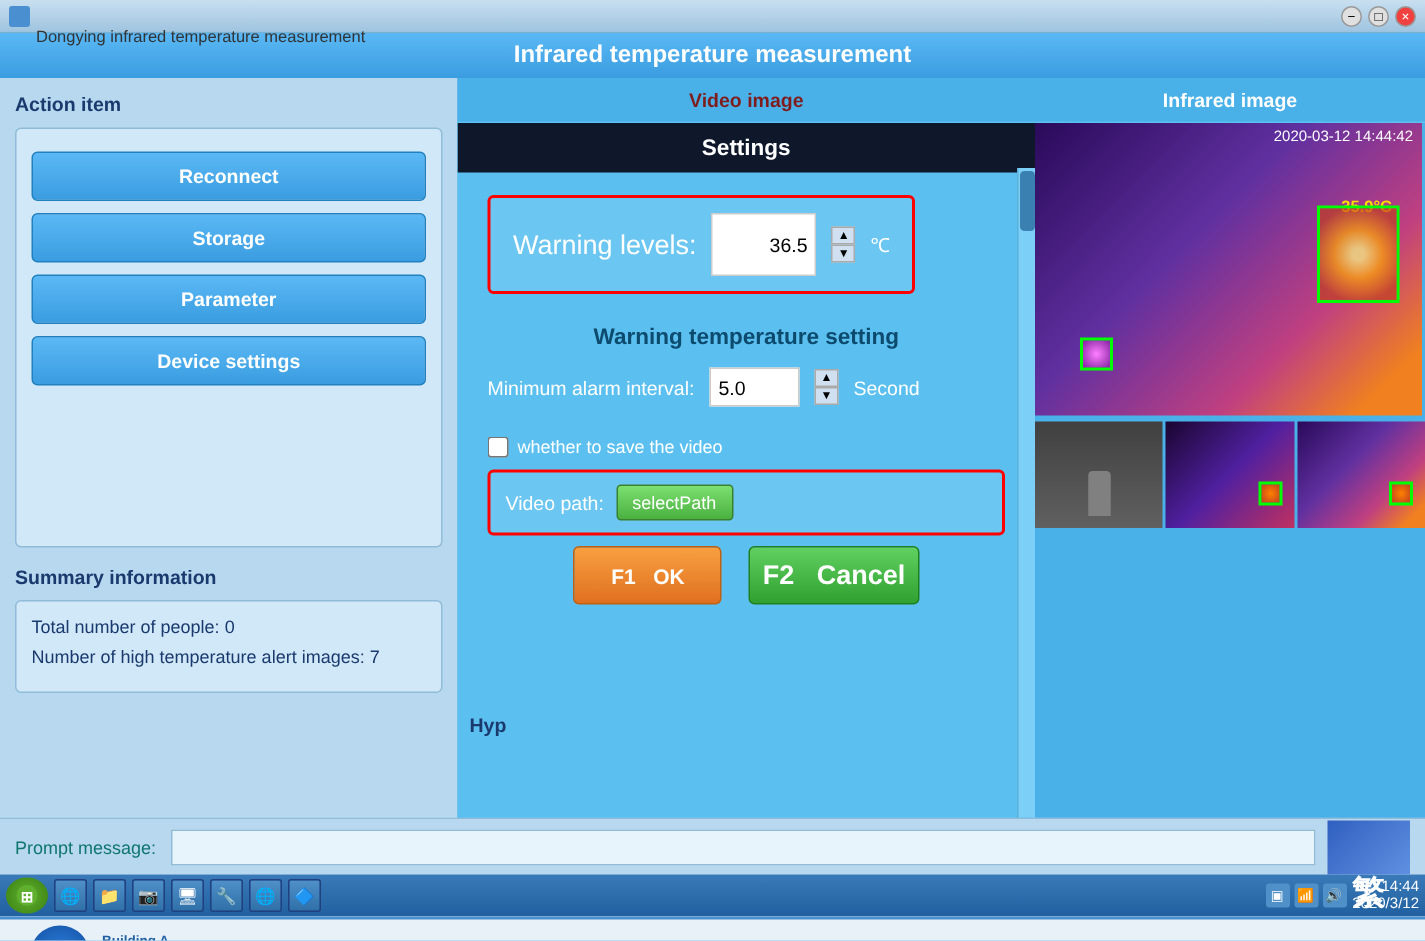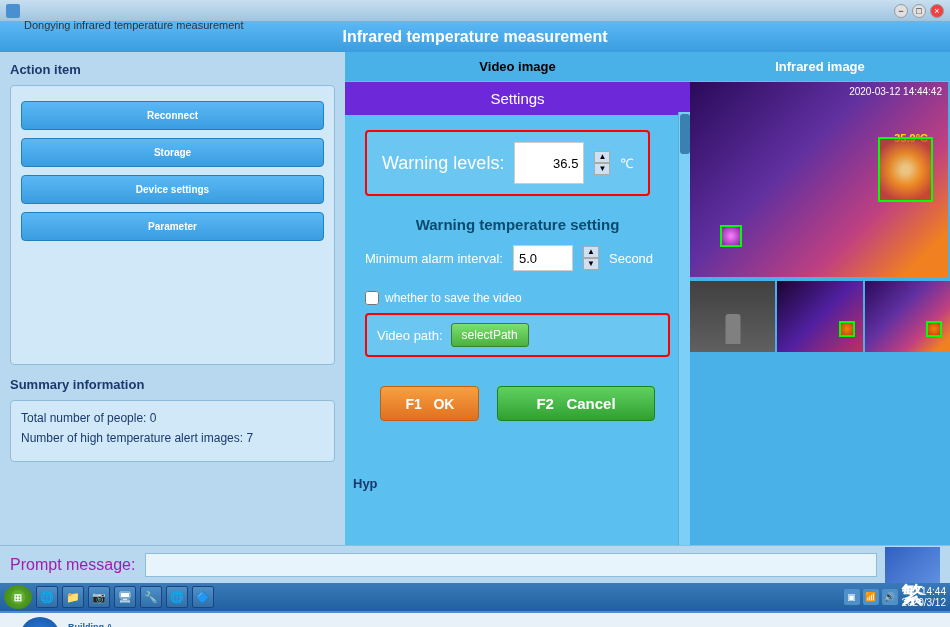--- a/index.html
+++ b/index.html
@@ -37,21 +37,21 @@
 
     
     .app-body {
       display: flex;
       height: calc(627px - 22px - 34px - 50px - 28px);
       background: #b8d8f0;
     }
 
     
     .left-panel {
-      width: 345px;
+      width: 305px;
       background: #b8d8f0;
       padding: 10px;
       flex-shrink: 0;
     }
 
     .section-title {
       font-size: 13px;
       font-weight: bold;
       color: #1a3a6e;
       margin-bottom: 8px;
@@ -67,21 +67,21 @@
       gap: 8px;
       margin-bottom: 12px;
       min-height: 280px;
     }
 
     .action-btn {
       background: linear-gradient(to bottom, #5bb8f5, #3a9de0);
       border: 1px solid #2080c0;
       border-radius: 4px;
       color: white;
-      font-size: 10px;
+      font-size: 13px;
       font-weight: bold;
       padding: 8px 20px;
       cursor: pointer;
       text-align: center;
       width: 100%;
     }
 
     .summary-box {
       background: #d0e8f8;
       border: 1px solid #90bcd8;
@@ -106,21 +106,21 @@
 
     .panel-top-row {
       display: flex;
       height: 30px;
       background: #4ab0e8;
     }
 
     .video-label {
       flex: 1;
       text-align: center;
-      color: #000000;
+      color: #7f1d1d;
       font-size: 13px;
       font-weight: bold;
       line-height: 30px;
       border-bottom: 1px solid #5cc0f0;
     }
 
     .infrared-label {
       width: 260px;
       text-align: center;
       color: white;
@@ -141,23 +141,23 @@
       background: #5bc0f0;
       padding: 0;
       position: relative;
       overflow: hidden;
     }
 
     .settings-title {
       text-align: center;
       color: white;
       font-size: 15px;
-      font-weight: normal;
+      font-weight: bold;
       padding: 8px 0;
-      background: #6d28d9;
+      background: #0f172a;
     }
 
     .settings-body {
       padding: 15px 20px;
     }
 
     .warning-box {
       border: 2px solid red;
       border-radius: 4px;
       padding: 10px 15px;
@@ -251,21 +251,21 @@
     .checkbox-row input[type=checkbox] { width: 14px; height: 14px; }
     .checkbox-label { font-size: 12px; color: white; }
 
     .video-path-box {
       border: 2px solid red;
       border-radius: 4px;
       padding: 8px 10px;
       display: flex;
       align-items: center;
       gap: 8px;
-      margin-bottom: 29px;
+      margin-bottom: 7px;
       background: rgba(255,255,255,0.1);
     }
 
     .video-path-label {
       font-size: 13px;
       color: white;
       white-space: nowrap;
     }
 
     .video-path-input {
@@ -303,23 +303,23 @@
       font-weight: bold;
       padding: 8px 24px;
       cursor: pointer;
     }
 
     .f2-cancel-btn {
       background: linear-gradient(to bottom, #60d060, #30a030);
       border: 1px solid #208020;
       border-radius: 4px;
       color: white;
-      font-size: 15px;
-      font-weight: bold;
-      padding: 8px 38px;
+      font-size: 18px;
+      font-weight: bold;
+      padding: 8px 8px;
       cursor: pointer;
     }
 
     
     .infrared-panel {
       width: 260px;
       background: #4ab0e8;
       display: flex;
       flex-direction: column;
     }
@@ -426,22 +426,22 @@
     .bottom-panel {
       background: #b8d8f0;
       height: 38px;
       display: flex;
       align-items: center;
       padding: 0 10px;
       border-top: 1px solid #90bcd8;
     }
 
     .prompt-label {
-      font-size: 16px;
-      color: #a21caf;
+      font-size: 12px;
+      color: #0f766e;
       margin-right: 10px;
     }
 
     .prompt-box {
       flex: 1;
       height: 24px;
       background: #e8f4fc;
       border: 1px solid #90bcd8;
     }
 
@@ -581,22 +581,22 @@
   <span>Infrared temperature measurement</span>
 </div>
 
 <div class="app-body">
 
   <div class="left-panel">
     <div class="section-title">Action item</div>
     <div class="action-buttons">
       <button class="action-btn">Reconnect</button>
       <button class="action-btn">Storage</button>
+      <button class="action-btn">Parameter</button>
       <button class="action-btn">Device settings</button>
-      <button class="action-btn">Parameter</button>
     </div>
 
     <div class="section-title">Summary information</div>
     <div class="summary-box">
       <div class="summary-item">
         <span>Total number of people:</span>
         <span>0</span>
       </div>
       <div class="summary-item">
         <span>Number of high temperature alert images:</span>

